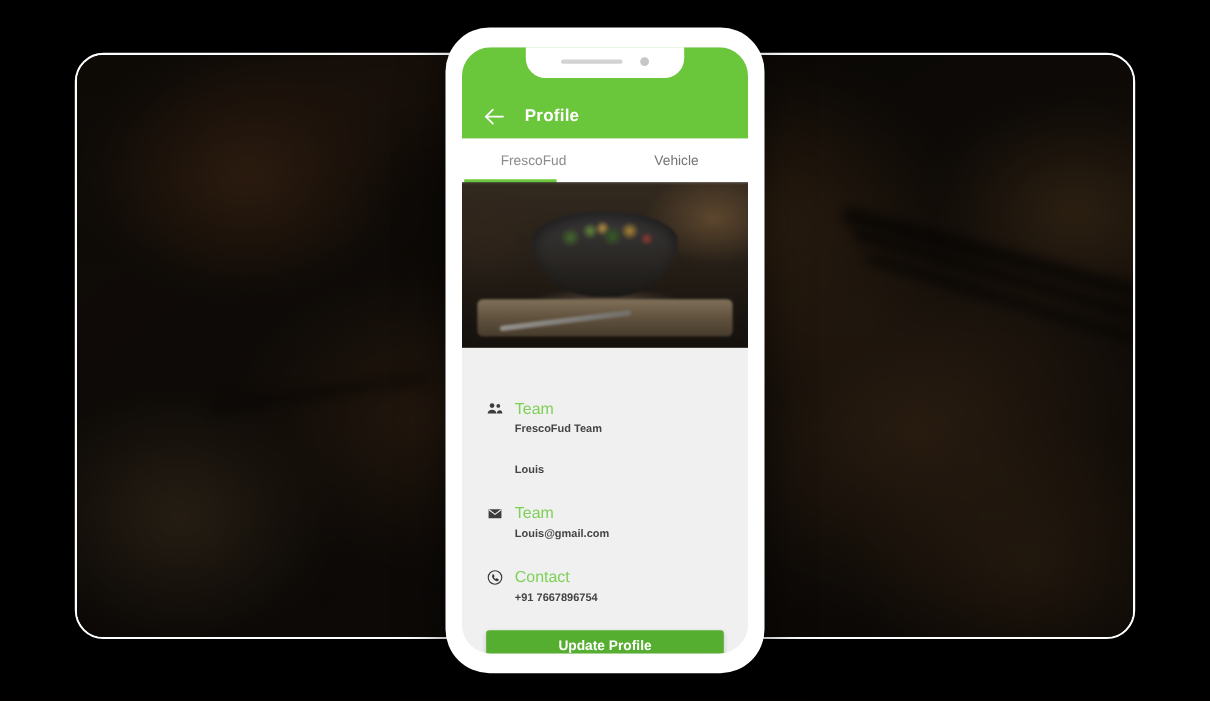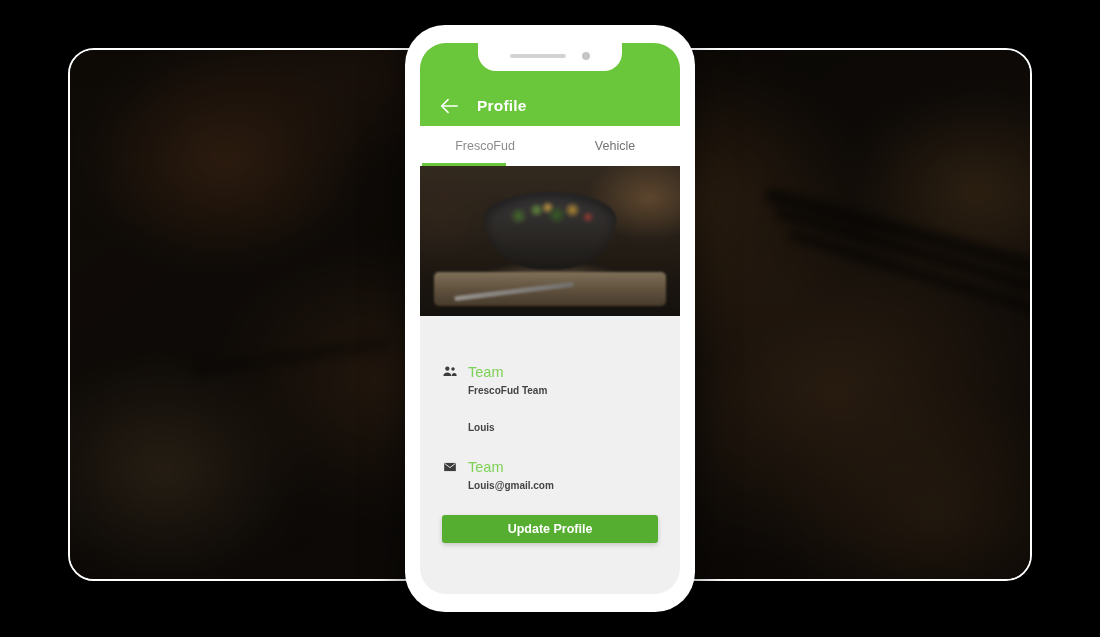--- a/index.html
+++ b/index.html
@@ -365,20 +365,32 @@
             <svg viewBox="0 0 24 24" width="16" height="14" fill="#3c3c3c">
               <path d="M2 5h20v14H2z" fill="#3c3c3c"></path>
               <path d="M2.6 5.8 12 13l9.4-7.2" fill="none" stroke="#f0f0f0" stroke-width="1.6"></path>
             </svg>
           </span>
           <span class="info-label">Team</span>
         </div>
         <div class="info-value">Louis@gmail.com</div>
       </div>
 
+      <div class="info-row">
+        <div class="info-head">
+          <span class="info-icon">
+            <svg viewBox="0 0 24 24" width="16" height="16" fill="none" stroke="#3c3c3c" stroke-width="1.6">
+              <circle cx="12" cy="12" r="9.2"></circle>
+              <path d="M8.4 7.6c.7-.5 1.5-.3 1.9.4l.9 1.5c.3.5.2 1-.2 1.4l-.6.5c.5 1.2 1.5 2.2 2.7 2.7l.5-.6c.4-.4.9-.5 1.4-.2l1.5.9c.7.4.9 1.2.4 1.9-.6.9-1.7 1.3-2.8 1-2.9-.8-5.3-3.2-6.1-6.1-.3-1.1.1-2.2 1-2.8z" fill="#3c3c3c" stroke="none"></path>
+            </svg>
+          </span>
+          <span class="info-label">Contact</span>
+        </div>
+        <div class="info-value">+91 7667896754</div>
+      </div>
 
     </div>
 
     <div class="update-wrap">
       <button class="update-btn">Update Profile</button>
     </div>
 
   </div>
 </div>
 

